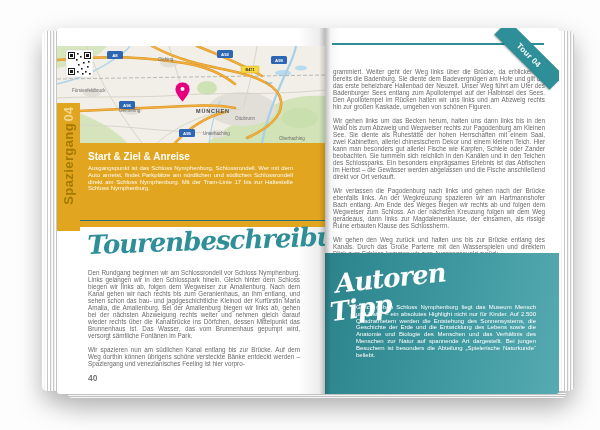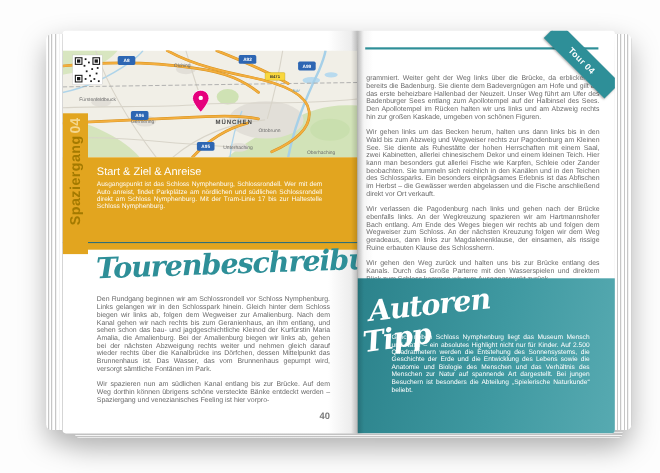--- a/index.html
+++ b/index.html
@@ -51,31 +51,31 @@
     position:absolute;left:0;top:75px;width:23px;height:128px;background:#e2a51f;z-index:4;
     display:flex;flex-direction:column;align-items:center;padding-top:4px;box-sizing:border-box;
   }
   .tab-num,.tab-label{writing-mode:vertical-rl;transform:rotate(180deg);font-weight:bold;font-size:13px;}
   .tab-num{color:#f4d78e;margin-bottom:2px;}
   .tab-label{color:#a37a00;letter-spacing:.4px;}
   .info-box{
     position:absolute;left:0;top:115px;width:268px;height:84px;background:#e2a51f;
     box-sizing:border-box;padding:8px 28px 0 31px;
   }
-  .info-title{margin:0 0 3px 0;font-size:10px;font-weight:normal;color:#ffffff;}
+  .info-title{margin:0 0 3px 0;font-size:10px;font-weight:bold;color:#ffffff;}
   .info-body{margin:0;font-size:6px;line-height:6.8px;color:rgba(255,255,255,.95);text-align:justify;width:205px;}
   .info-line{position:absolute;left:0;right:0;bottom:6px;height:1px;background:#2f6f79;}
   .section{position:absolute;left:31px;top:202px;width:212px;}
   .script{
     font-family:"DejaVu Serif",serif;font-style:italic;font-weight:bold;
     color:#2e8f98;letter-spacing:-1px;
   }
   .section h2{margin:0 0 9px 0;font-size:26px;line-height:30px;transform:rotate(-2deg);transform-origin:left bottom;}
   .bodytext{margin:0 0 7px 0;font-size:6.3px;line-height:7px;color:#6a6a6a;text-align:justify;}
-  .page-num{position:absolute;left:31px;bottom:11px;width:212px;text-align:right;font-size:8.5px;font-weight:bold;color:#7a7a7a;}
+  .page-num{position:absolute;left:31px;bottom:11px;width:212px;text-align:left;font-size:8.5px;font-weight:bold;color:#7a7a7a;}
   
   .top-rule{position:absolute;left:7px;top:15px;width:212px;height:2px;background:#2e8f98;}
   .ribbon{
     position:absolute;left:165px;top:17px;width:78px;height:20px;background:#2e8f98;
     transform:rotate(45deg);display:flex;align-items:center;justify-content:center;
     color:#ffffff;font-size:8px;font-weight:bold;letter-spacing:.3px;z-index:6;
     box-shadow:0 1px 2px rgba(0,0,0,.35);
   }
   .rp-text{position:absolute;left:8px;top:40px;width:212px;}
   .tip-box{

